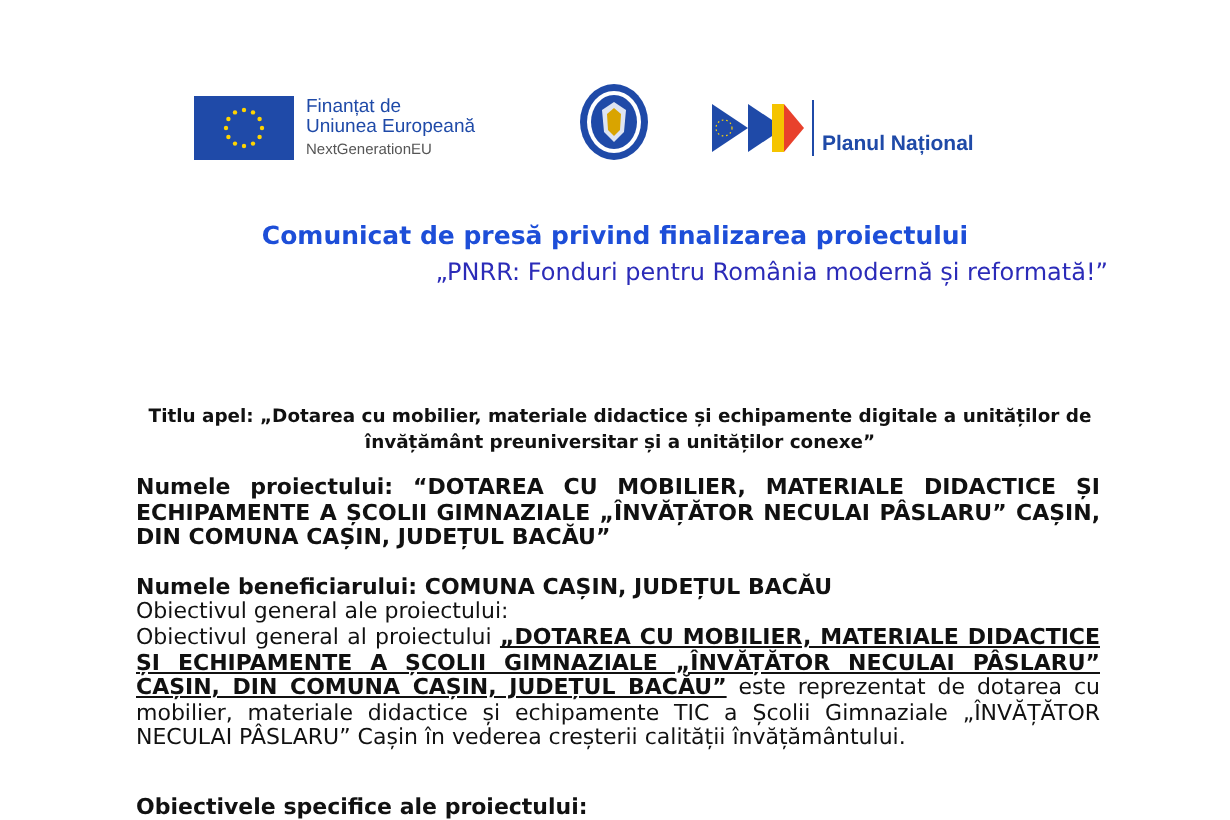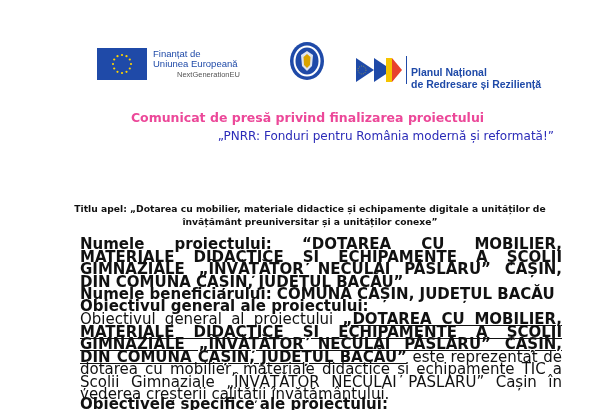--- a/index.html
+++ b/index.html
@@ -43,21 +43,20 @@
       font-size: 9.5px;
       color: #1f4aa8;
       display: block;
     }
     .eu-text .l3 {
       font-family: "Liberation Sans", sans-serif;
       font-size: 7.5px;
       color: #555555;
       display: block;
       margin-top: 1px;
-      margin-left: 24px;
     }
     .logo-gov {
       position: absolute;
       left: 288px; top: 40px;
       width: 38px; height: 42px;
     }
     .logo-pnrr {
       position: absolute;
       left: 356px; top: 50px;
       display: flex; align-items: center;
@@ -79,21 +78,21 @@
     .pnrr-text span { display: block; }
 
     
     .title {
       position: absolute;
       left: 0; width: 615px;
       top: 110px;
       text-align: center;
       font-size: 12.5px;
       font-weight: bold;
-      color: #ec4899;
+      color: #1d4ed8;
     }
     .subtitle {
       position: absolute;
       left: 0; width: 554px;
       top: 129px;
       text-align: right;
       font-size: 12px;
       color: #2b2bb8;
     }
     .block-center {
@@ -101,29 +100,29 @@
       left: 60px; width: 500px;
       text-align: center;
       font-size: 9.2px;
       font-weight: bold;
       line-height: 13px;
     }
     .apel { top: 165px; }
     .titlu { top: 202px; }
     .para {
       position: absolute;
-      left: 80px; width: 482px;
-      font-size: 15px;
+      left: 68px; width: 482px;
+      font-size: 11px;
       line-height: 12.5px;
       text-align: justify;
     }
     .b { font-weight: bold; text-decoration: underline; }
     .proj { top: 238px; font-weight: bold; }
     .benef { top: 288px; font-weight: bold; }
-    .objgen-h { top: 300px; font-weight: bold; }
+    .objgen-h { top: 300px; font-weight: normal; }
     .objgen { top: 313px; }
     .objspec { top: 398px; font-weight: bold; }
     .justify-last { text-align-last: left; }
   </style>
 </head>
 <body>
 
 <div class="page">
 
   <div class="logo-eu">
@@ -166,21 +165,20 @@
     <svg class="pnrr-arrows" viewBox="0 0 48 28">
       <polygon points="0,2 18,14 0,26" fill="#1f4aa8"></polygon>
       <circle cx="6" cy="14" r="4" fill="none" stroke="#ffd400" stroke-width="0.6" stroke-dasharray="0.8 1.4"></circle>
       <polygon points="18,2 36,14 18,26" fill="#1f4aa8"></polygon>
       <polygon points="30,2 36,2 36,26 30,26" fill="#f5c400"></polygon>
       <polygon points="36,2 46,14 36,26" fill="#e8412c"></polygon>
     </svg>
     <div class="pnrr-sep"></div>
     <div class="pnrr-text">
       <span>Planul Național</span>
-      <span>de Redresare și Reziliență</span>
     </div>
   </div>
 
   <div class="title">Comunicat de presă privind finalizarea proiectului</div>
   <div class="subtitle">„PNRR: Fonduri pentru România modernă și reformată!”</div>
 
   <div class="block-center titlu">Titlu apel: „Dotarea cu mobilier, materiale didactice și echipamente digitale a unităților de învățământ preuniversitar și a unităților conexe”</div>
 
   <div class="para proj justify-last">Numele proiectului: “DOTAREA CU MOBILIER, MATERIALE DIDACTICE ȘI ECHIPAMENTE A ȘCOLII GIMNAZIALE „ÎNVĂȚĂTOR NECULAI PÂSLARU” CAȘIN, DIN COMUNA CAȘIN, JUDEȚUL BACĂU”</div>
 

